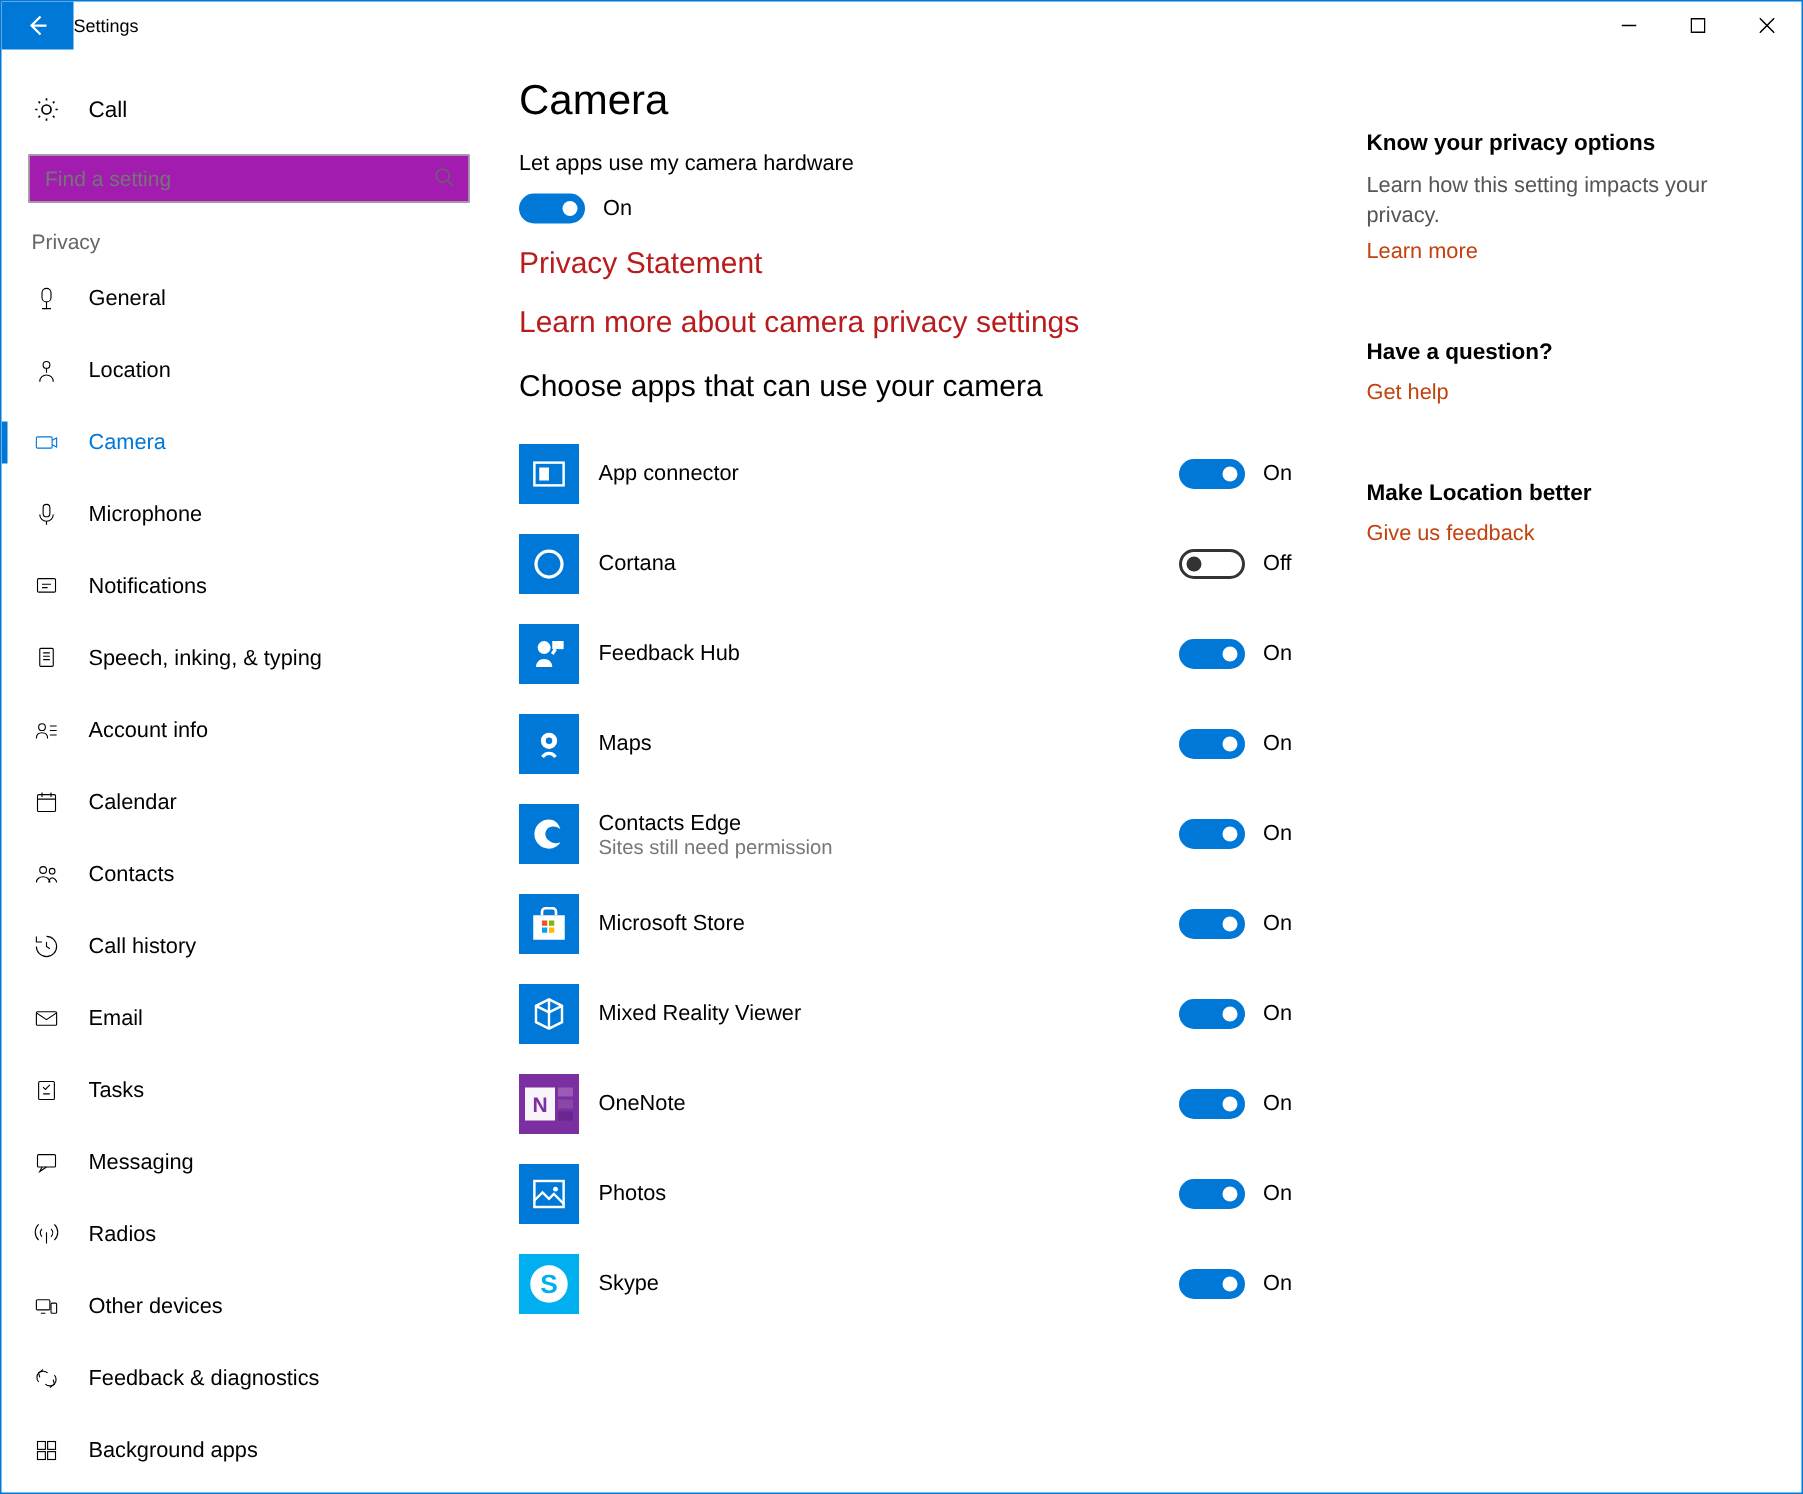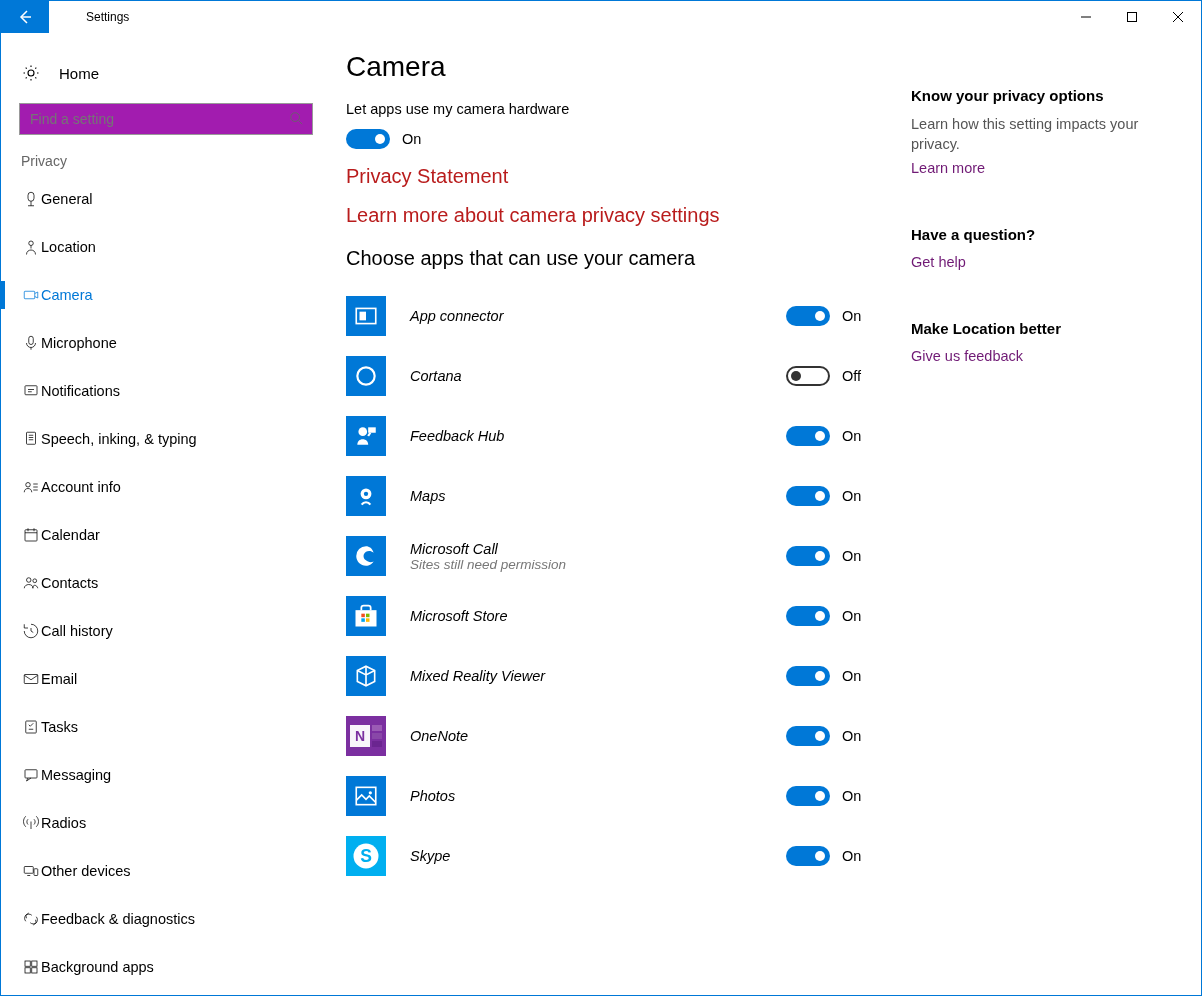--- a/index.html
+++ b/index.html
@@ -1,34 +1,34 @@
 <!DOCTYPE html>
 <html><head>
 <meta charset="utf-8">
 <style>
 * { margin:0; padding:0; box-sizing:border-box; font-family:"Segoe UI","Segoe UI Light",Arial,sans-serif; }
 body { width:1202px; height:996px; background:#fff; color:#000; overflow:hidden; border:1px solid #0078d7;}
 
 .titlebar { height:32px; display:flex; align-items:stretch; }
 .back-btn { width:48px; background:#0078d7; display:flex; align-items:center; justify-content:center; }
-.title { flex:1; display:flex; align-items:center; padding-left:18px; font-size:12px;margin-left:19px; }
+.title { flex:1; display:flex; align-items:center; padding-left:0; font-size:12px; }
 .win-btns { display:flex; }
 .win-btn { width:46px; display:flex; align-items:center; justify-content:center; }
 .win-btn svg, .back-btn svg { display:block; }
 
 .layout { display:flex; height:calc(100% - 32px); }
 .sidebar { width:330px; padding-top:26px; overflow:hidden; }
 .home-row { display:flex; align-items:center; gap:18px; padding:4px 0 4px 20px; font-size:15px; }
 .search-wrap { padding:16px 18px 18px 18px; }
 .search { width:100%; height:32px; border:1px solid #999; padding:0 32px 0 10px; font-size:14px; background:#a21caf; }
 .search-box { position:relative; }
 .search-ico { position:absolute; right:10px; top:8px; }
 .section-label { padding:0 0 6px 20px; font-size:14px; color:#666; font-weight:400;}
 .nav-list { list-style:none; }
-.nav-item { display:flex; align-items:center; height:48px; padding-left:20px; font-size:14.5px; cursor:default; }
+.nav-item { display:flex; align-items:center; gap:18px; height:48px; padding-left:20px; font-size:14.5px; cursor:default; }
 .nav-item.active { color:#0078d7; position:relative; }
 .nav-item.active::before { content:""; position:absolute; left:0; top:10px; bottom:10px; width:4px; background:#0078d7; }
 .nav-ico { width:20px; height:20px; display:flex; align-items:center; justify-content:center; flex:0 0 20px;}
 .content { flex:1; display:flex; padding-top:18px; overflow:hidden;}
 .main-col { width:580px; padding-left:15px; padding-right:30px;}
 .page-title { font-size:28px; font-weight:400; margin-bottom:18px; }
 .setting-label { font-size:14.5px; margin-bottom:12px; }
 .toggle-row { display:flex; align-items:center; gap:12px; margin-bottom:16px;}
 .toggle { width:44px; height:20px; border-radius:10px; position:relative; }
 .toggle.on { background:#0078d7; }
@@ -36,28 +36,28 @@
 .knob { width:10px; height:10px; border-radius:50%; position:absolute; top:50%; transform:translateY(-50%); }
 .toggle.on .knob { background:#fff; right:5px; }
 .toggle.off .knob { background:#333; left:3px; }
 .toggle-text { font-size:14.5px; }
 .link { color:#b91c1c; font-size:20px; display:block; margin-bottom:20px; text-decoration:none;}
 .link.tight { margin-bottom:16px; }
 .subhead { font-size:20px; font-weight:400; margin:16px 0 16px 0; }
 .desc { font-size:14.5px; line-height:1.45; margin-bottom:18px; max-width:460px;}
 .app-row { display:flex; align-items:center; height:60px; }
 .app-icon { width:40px; height:40px; display:flex; align-items:center; justify-content:center; color:#fff; flex:0 0 40px;}
-.app-labels { flex:1; padding-left:24px; display:flex; flex-direction:column; justify-content:flex-start;font-style:italic;}
+.app-labels { flex:1; padding-left:13px; display:flex; flex-direction:column; justify-content:flex-start;}
 .app-name { font-size:14.5px; }
 .app-sub { font-size:13.5px; color:#777; }
 .app-toggle-col { display:flex; align-items:center; gap:12px; width:95px;}
 .aside { flex:1; padding-right:20px; padding-top:36px; max-width:250px;}
 .aside h3 { font-size:15px; font-weight:600; margin-bottom:10px; }
 .aside p { font-size:14.5px; color:#555; line-height:1.4; margin-bottom:4px;}
-.aside a { color:#701a75; font-size:14.5px; text-decoration:none; display:inline-block; margin-bottom:50px; }
+.aside a { color:#c2410c; font-size:14.5px; text-decoration:none; display:inline-block; margin-bottom:50px; }
 </style>
 </head>
 <body>
 
 <div class="titlebar">
   <div class="back-btn">
     <svg width="16" height="16" viewBox="0 0 16 16">
         <path d="M10 2 L4 8 L10 14" stroke="#fff" stroke-width="1.5" fill="none"></path>
         <path d="M4 8 H14" stroke="#fff" stroke-width="1.5"></path>
       </svg>
@@ -83,21 +83,21 @@
 </div>
 
 <div class="layout">
   <div class="sidebar">
     <div class="home-row">
       <span class="nav-ico">
         <svg width="18" height="18" viewBox="0 0 24 24">
             <path fill="none" stroke="#000" stroke-width="1.5" d="M12 8a4 4 0 100 8 4 4 0 000-8zM12 2v2M12 20v2M4.9 4.9l1.4 1.4M17.7 17.7l1.4 1.4M2 12h2M20 12h2M4.9 19.1l1.4-1.4M17.7 6.3l1.4-1.4"></path>
           </svg>
       </span>
-      <span>Home</span>
+      <span>Call</span>
     </div>
     <div class="search-wrap">
       <div class="search-box">
         <input class="search" placeholder="Find a setting" style="">
         <span class="search-ico">
           <svg width="14" height="14" viewBox="0 0 16 16">
               <circle cx="7" cy="7" r="5" stroke="#666" fill="none"></circle>
               <path d="M11 11 L15 15" stroke="#666"></path>
             </svg>
         </span>
@@ -349,21 +349,21 @@
               <span class="toggle-text">On</span>
             </div>
           </div>
           <div class="app-row">
             <div class="app-icon" style="background: rgb(0, 120, 215);">
               <svg width="26" height="26" viewBox="0 0 24 24">
                 <path d="M12 3a9 9 0 00-9 9c0 5 4 9 9 9 3 0 6-2 7-4-2 1-5 1-7-1-3-2-3-6 0-8 2-1 5-1 7 1-1-4-4-6-7-6z" fill="#fff"></path>
               </svg>
             </div>
             <div class="app-labels">
-              <div class="app-name">Microsoft Call</div>
+              <div class="app-name">Contacts Edge</div>
               <div class="app-sub">Sites still need permission</div>
             </div>
             <div class="app-toggle-col">
               <div class="toggle on">
                 <div class="knob"></div>
               </div>
               <span class="toggle-text">On</span>
             </div>
           </div>
           <div class="app-row">

